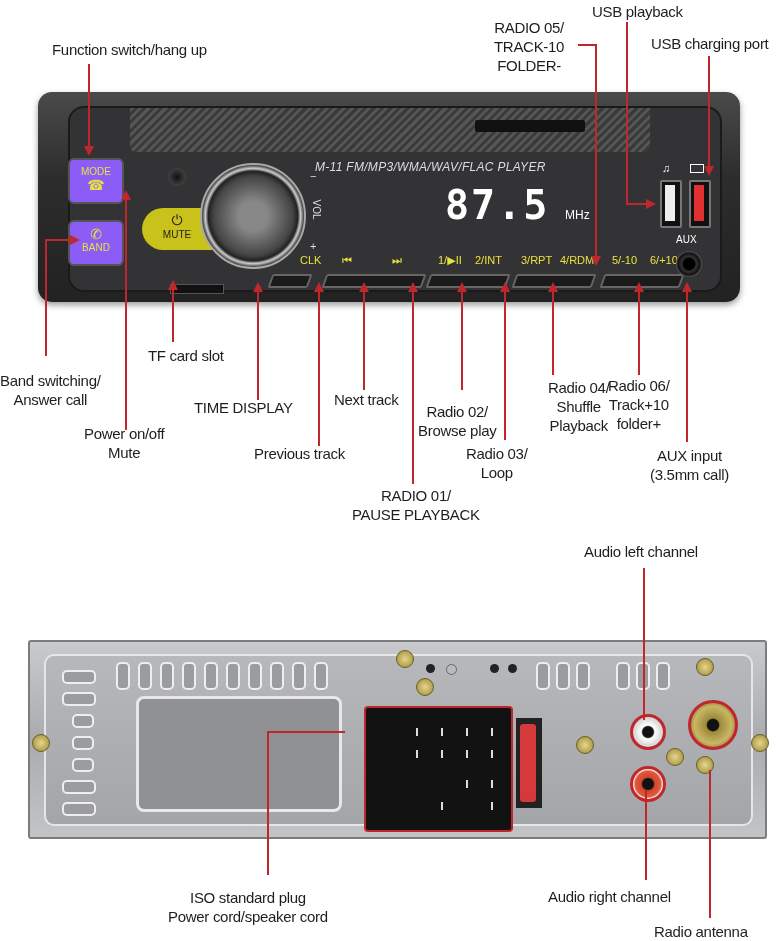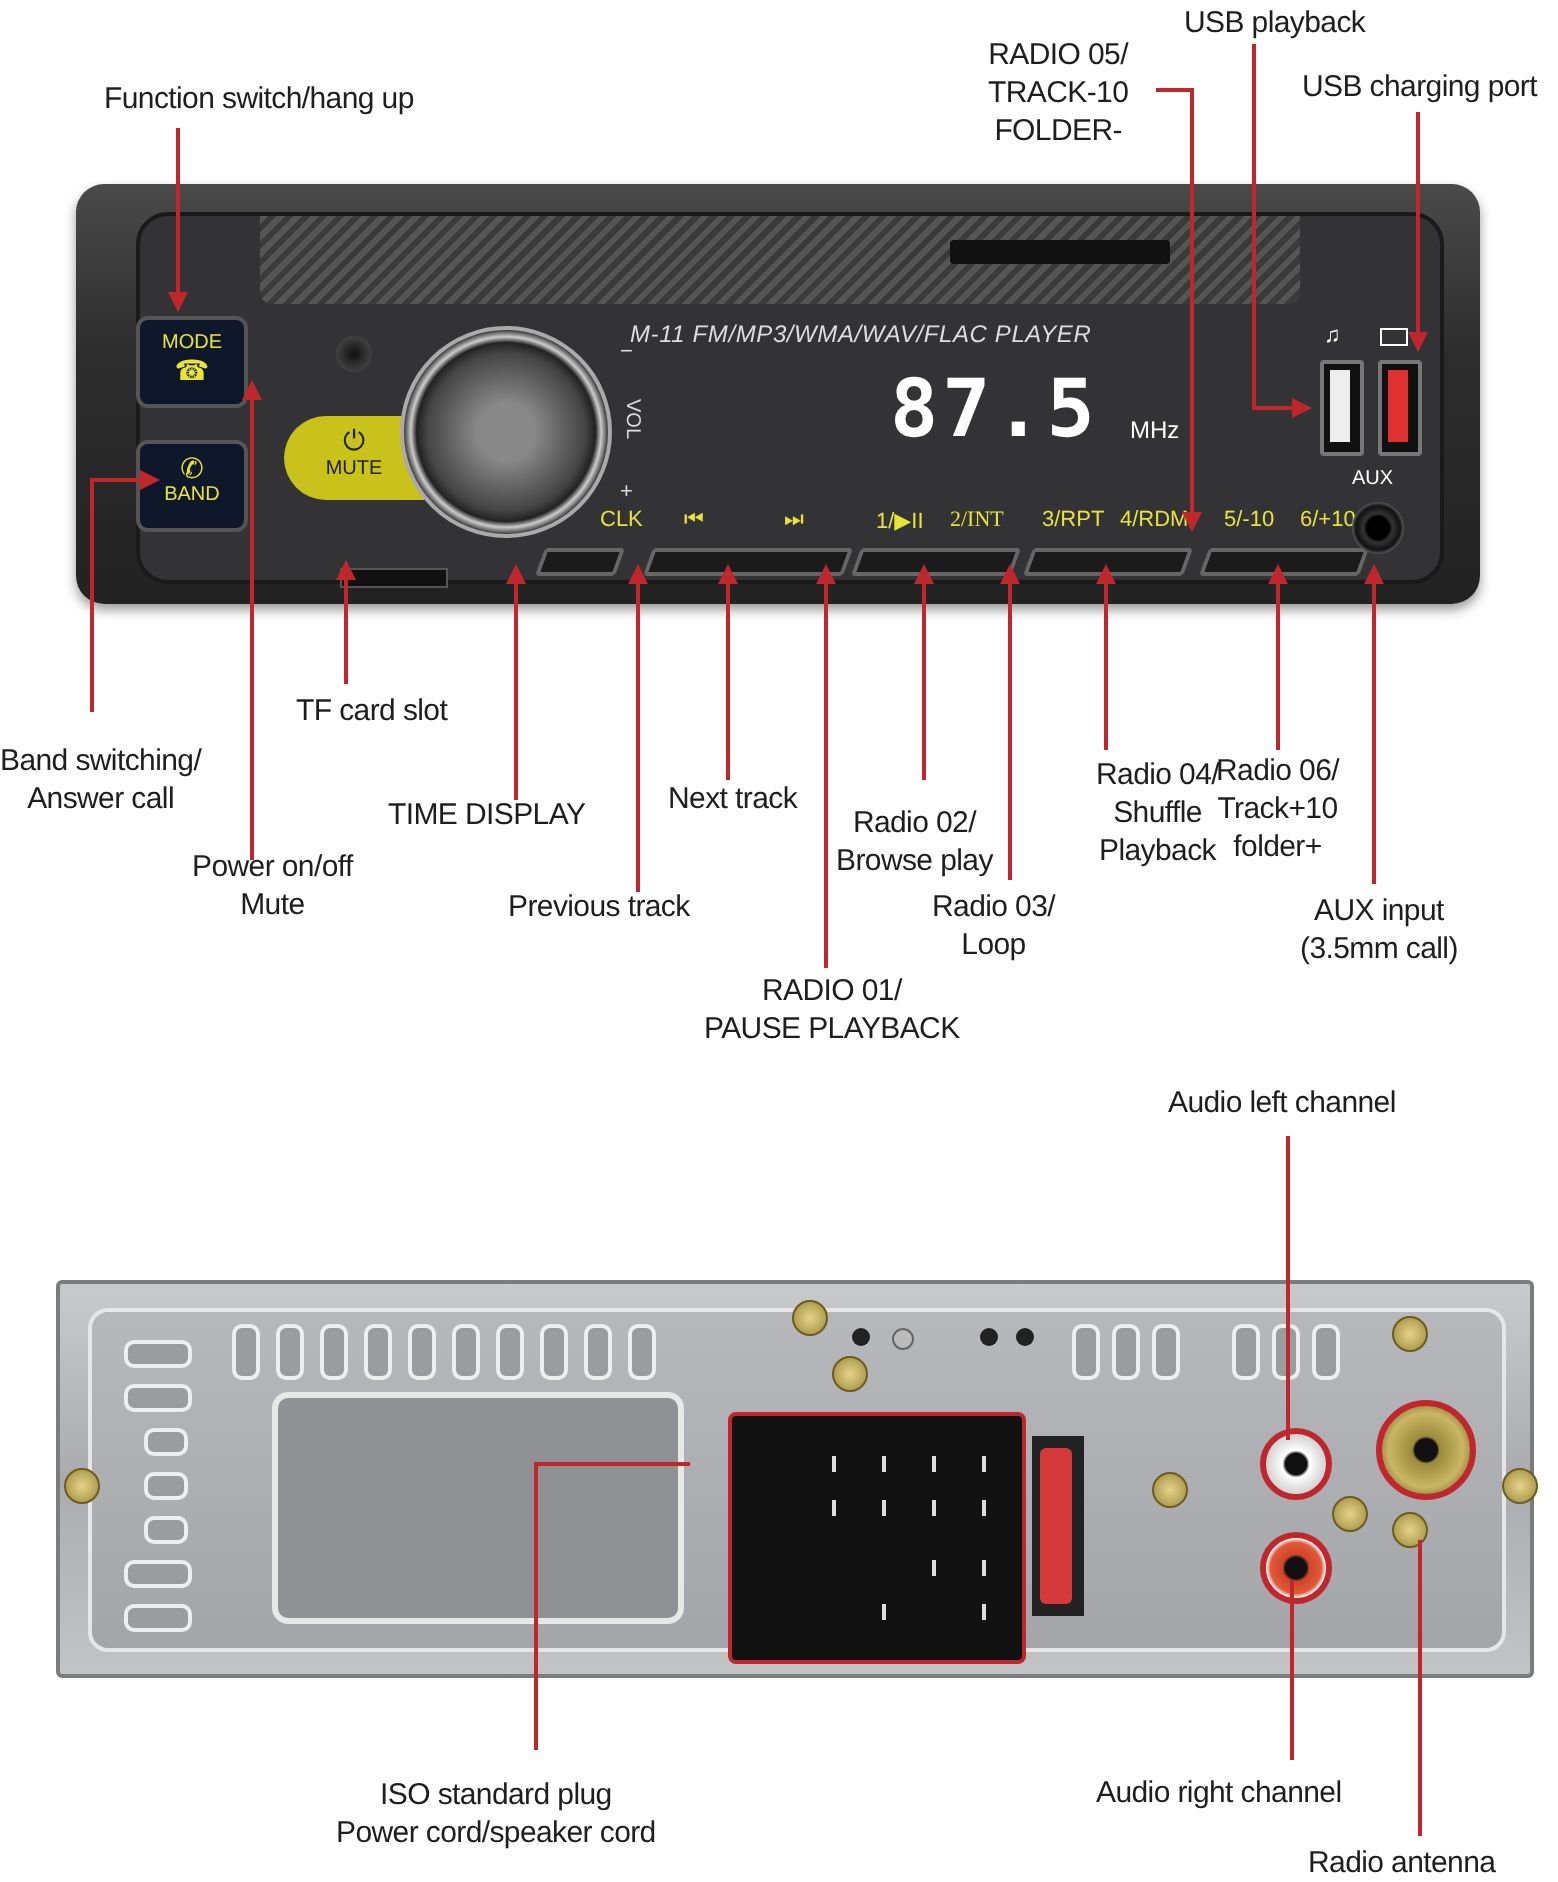--- a/index.html
+++ b/index.html
@@ -17,21 +17,21 @@
   .stripes { position: absolute; left: 60px; top: 0; width: 520px; height: 44px;
              background: repeating-linear-gradient(135deg, #555 0 3px, #3a3a3a 3px 6px);
              border-radius: 0 0 6px 6px; }
   .cd-slot { position: absolute; left: 345px; top: 12px; width: 110px; height: 12px; background: #111; border-radius: 2px; }
   .model { position: absolute; left: 245px; top: 52px; font-size: 12px; font-style: italic; color: #ddd; letter-spacing: 0.3px; }
   .lcd { position: absolute; left: 230px; top: 72px; width: 330px; height: 50px; }
   .freq { position: absolute; left: 145px; top: 2px; font-family: "DejaVu Sans Mono", monospace; font-size: 40px; color: #fff; letter-spacing: 2px; font-weight: bold;}
   .mhz { position: absolute; left: 265px; top: 28px; font-size: 12px; color: #fff; }
   .btn-label { position: absolute; font-size: 11px; color: #e8e23c; white-space: nowrap; }
   .key { position: absolute; height: 10px; background: #1b1b1b; border: 2px solid #666; border-radius: 2px; transform: skewX(-20deg); }
-  .mode-btn, .band-btn { position: absolute; width: 52px; height: 42px; background: #0f172a;
+  .mode-btn, .band-btn { position: absolute; width: 52px; height: 42px; background: #8b5cf6;
              border: 2px solid #555; border-radius: 6px; color: #e8e23c; font-size: 10px; text-align: center; }
   .mute-btn { position: absolute; left: 72px; top: 100px; width: 70px; height: 42px; background: #c8c21a;
               border-radius: 22px 0 0 22px; font-size: 10px; color: #222; text-align: center; }
   .knob { position: absolute; left: 130px; top: 55px; width: 102px; height: 102px; border-radius: 50%;
           background: radial-gradient(circle, #888 0 20%, #444 55%, #222 62%, #ccc 66%, #111 72%, #999 78%, #222 84%);
           border: 2px solid #aaa; }
   .usb { position: absolute; width: 18px; height: 44px; border: 2px solid #777; border-radius: 2px; background: #111; }
   .usb .fill { position: absolute; left: 3px; top: 3px; width: 10px; height: 36px; }
   .aux-jack { position: absolute; width: 26px; height: 26px; border-radius: 50%; background: radial-gradient(circle, #000 30%, #333 40%, #111 60%, #555 70%, #222); }
   .tf-slot { position: absolute; left: 100px; top: 176px; width: 52px; height: 8px; background: #111; border: 1px solid #555; }
@@ -83,21 +83,21 @@
     <div style="position:absolute;left:236px;top:96px;font-size:10px;color:#ddd;transform:rotate(90deg);">VOL</div>
     <div style="position:absolute;left:240px;top:62px;font-size:11px;color:#ddd;">−</div>
     <div style="position:absolute;left:240px;top:132px;font-size:11px;color:#ddd;">+</div>
 
     <div class="tf-slot"></div>
 
     <span class="btn-label" style="left:230px; top:146px;">CLK</span>
     <span class="btn-label" style="left:272px; top:146px;">⏮</span>
     <span class="btn-label" style="left:322px; top:146px;">⏭</span>
     <span class="btn-label" style="left:368px; top:146px;">1/▶II</span>
-    <span class="btn-label" style="left:405px; top:146px;font-family:Liberation Serif, serif;">2/INT</span>
+    <span class="btn-label" style="left:405px; top:146px;">2/INT</span>
     <span class="btn-label" style="left:451px; top:146px;">3/RPT</span>
     <span class="btn-label" style="left:490px; top:146px;">4/RDM</span>
     <span class="btn-label" style="left:542px; top:146px;">5/-10</span>
     <span class="btn-label" style="left:580px; top:146px;">6/+10</span>
 
     <div class="key" style="left:200px; top:166px; width:36px;"></div>
     <div class="key" style="left:254px; top:166px; width:96px;"></div>
     <div class="key" style="left:358px; top:166px; width:76px;"></div>
     <div class="key" style="left:444px; top:166px; width:76px;"></div>
     <div class="key" style="left:532px; top:166px; width:76px;"></div>
@@ -221,21 +221,21 @@
 
 <div class="lbl" style="left:52px; top:40px;">Function switch/hang up</div>
 <div class="lbl" style="left:494px; top:18px;">RADIO 05/
 TRACK-10
 FOLDER-</div>
 <div class="lbl" style="left:592px; top:2px;">USB playback</div>
 <div class="lbl" style="left:651px; top:34px;">USB charging port</div>
 <div class="lbl" style="left:0px; top:371px;">Band switching/
 Answer call</div>
 <div class="lbl" style="left:148px; top:346px;">TF card slot</div>
-<div class="lbl" style="left:96px; top:424px;">Power on/off
+<div class="lbl" style="left:84px; top:424px;">Power on/off
 Mute</div>
 <div class="lbl" style="left:194px; top:398px;">TIME DISPLAY</div>
 <div class="lbl" style="left:254px; top:444px;">Previous track</div>
 <div class="lbl" style="left:334px; top:390px;">Next track</div>
 <div class="lbl" style="left:352px; top:486px;">RADIO 01/
 PAUSE PLAYBACK</div>
 <div class="lbl" style="left:418px; top:390px;margin-top:12px;">Radio 02/
 Browse play</div>
 <div class="lbl" style="left:466px; top:444px;">Radio 03/
 Loop</div>

